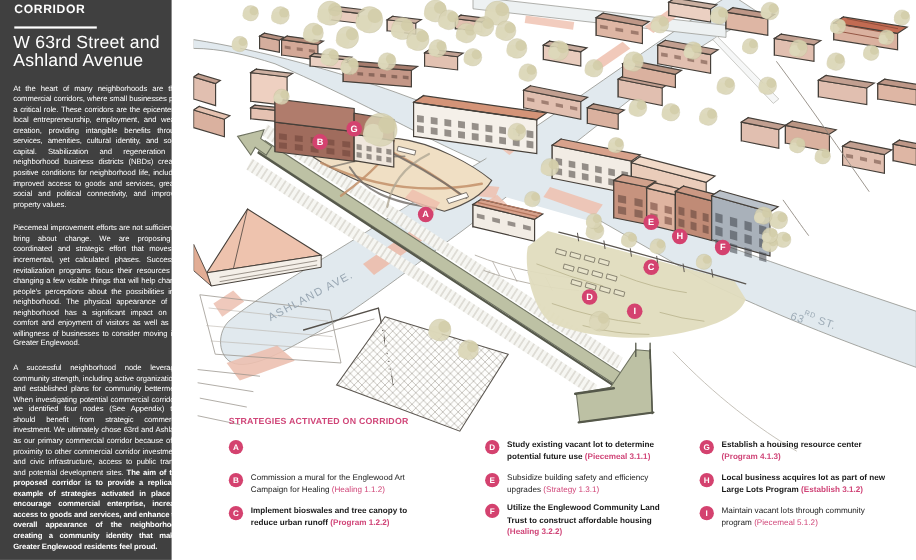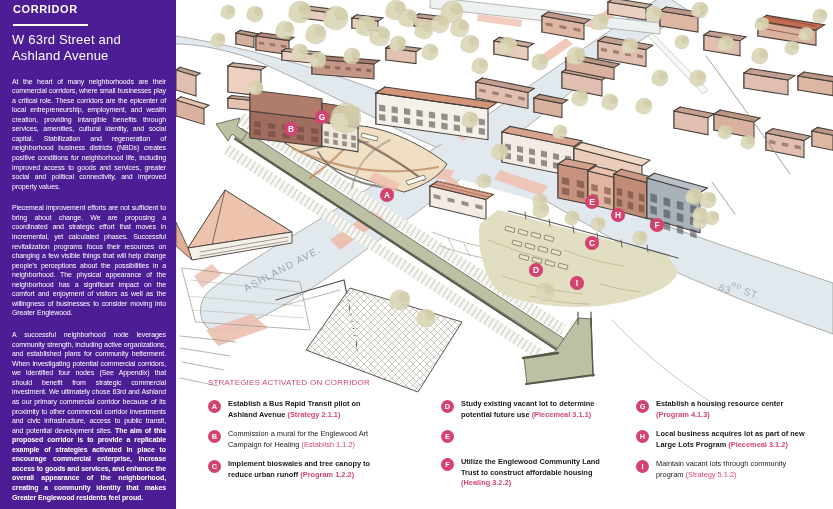--- a/index.html
+++ b/index.html
@@ -1,24 +1,24 @@
 <!DOCTYPE html>
 <html><head><meta charset="utf-8">
 <style>
 html,body{margin:0;padding:0}
 body{width:833px;height:509px;position:relative;background:#fff;overflow:hidden;
   font-family:"Liberation Sans",sans-serif}
-.sidebar{position:absolute;left:0;top:0;width:176px;height:509px;background:#4c1d95;color:#fff}
+.sidebar{position:absolute;left:0;top:0;width:156px;height:509px;background:#404040;color:#fff}
 .sb-title{position:absolute;left:13px;top:3px;font-size:11px;font-weight:bold;letter-spacing:0.6px}
 .sb-rule{position:absolute;left:13px;top:24px;width:75px;height:1.6px;background:#fff}
-.sb-sub{position:absolute;left:12px;top:32px;font-size:13px;line-height:15.6px;font-weight:400;letter-spacing:0.2px}
+.sb-sub{position:absolute;left:12px;top:32px;font-size:16px;line-height:15.6px;font-weight:400;letter-spacing:0.2px}
 .sb-body{position:absolute;left:12px;top:76.5px;width:154px;font-size:7px;line-height:9.57px;
   text-align:justify;letter-spacing:-0.1px}
 .sb-body p{margin:0 0 12px 0}
-.shead{position:absolute;left:208px;top:378px;font-size:8px;font-weight:normal;color:#d04578;letter-spacing:0.2px}
+.shead{position:absolute;left:208px;top:378px;font-size:8px;font-weight:bold;color:#d04578;letter-spacing:0.2px}
 .it{position:absolute;display:flex;font-size:7.4px;line-height:10.5px;color:#1a1a1a}
 .it.b{font-weight:bold}
 .it .dot{flex:0 0 auto;width:13px;height:13px;border-radius:50%;background:#d4426f;color:#fff;
   font-size:7.4px;font-weight:bold;text-align:center;line-height:13px;margin-right:7px;margin-top:1px}
 .it .tx{display:block}
 .pk{color:#d04578}
 </style></head>
 <body>
 
 <div class="sidebar">
@@ -800,52 +800,52 @@
 <g>
       <circle cx="577" cy="283" r="7.1" fill="#d4426f"></circle>
       <text x="577" y="285.6" text-anchor="middle" font-size="8.4" font-weight="bold" fill="#fff" font-family="Liberation Sans, sans-serif">I</text>
     </g>
 </svg>
 
 <div class="shead">STRATEGIES ACTIVATED ON CORRIDOR</div>
 
 <div class="it b" style="left:208px;top:399px">
     <span class="dot">A</span>
-    <span class="tx">Establish a Bus Rapid Transit pilot on<br>Ashland Avenue <span class="pk">(Strategy 2.1.1)</span></span>
   </div>
 
 <div class="it" style="left:208px;top:429px">
     <span class="dot">B</span>
-    <span class="tx">Commission a mural for the Englewood Art<br>Campaign for Healing <span class="pk">(Establish 1.1.2)</span></span>
+    <span class="tx">Commission a mural for the Englewood Art<br>Campaign for Healing <span class="pk">(Healing 1.1.2)</span></span>
   </div>
 
 <div class="it b" style="left:208px;top:459px">
     <span class="dot">C</span>
     <span class="tx">Implement bioswales and tree canopy to<br>reduce urban runoff <span class="pk">(Program 1.2.2)</span></span>
   </div>
 
 <div class="it b" style="left:441px;top:399px">
     <span class="dot">D</span>
     <span class="tx">Study existing vacant lot to determine<br>potential future use <span class="pk">(Piecemeal 3.1.1)</span></span>
   </div>
 
 <div class="it" style="left:441px;top:429px">
     <span class="dot">E</span>
+    <span class="tx">Subsidize building safety and efficiency<br>upgrades <span class="pk">(Strategy 1.3.1)</span></span>
   </div>
 
 <div class="it b" style="left:441px;top:457px">
     <span class="dot">F</span>
     <span class="tx">Utilize the Englewood Community Land<br>Trust to construct affordable housing<br><span class="pk">(Healing 3.2.2)</span></span>
   </div>
 
 <div class="it b" style="left:636px;top:399px">
     <span class="dot">G</span>
     <span class="tx">Establish a housing resource center<br><span class="pk">(Program 4.1.3)</span></span>
   </div>
 
 <div class="it b" style="left:636px;top:429px">
     <span class="dot">H</span>
-    <span class="tx">Local business acquires lot as part of new<br>Large Lots Program <span class="pk">(Piecemeal 3.1.2)</span></span>
+    <span class="tx">Local business acquires lot as part of new<br>Large Lots Program <span class="pk">(Establish 3.1.2)</span></span>
   </div>
 
 <div class="it" style="left:636px;top:459px">
     <span class="dot">I</span>
-    <span class="tx">Maintain vacant lots through community<br>program <span class="pk">(Strategy 5.1.2)</span></span>
+    <span class="tx">Maintain vacant lots through community<br>program <span class="pk">(Piecemeal 5.1.2)</span></span>
   </div>
 </body></html>

